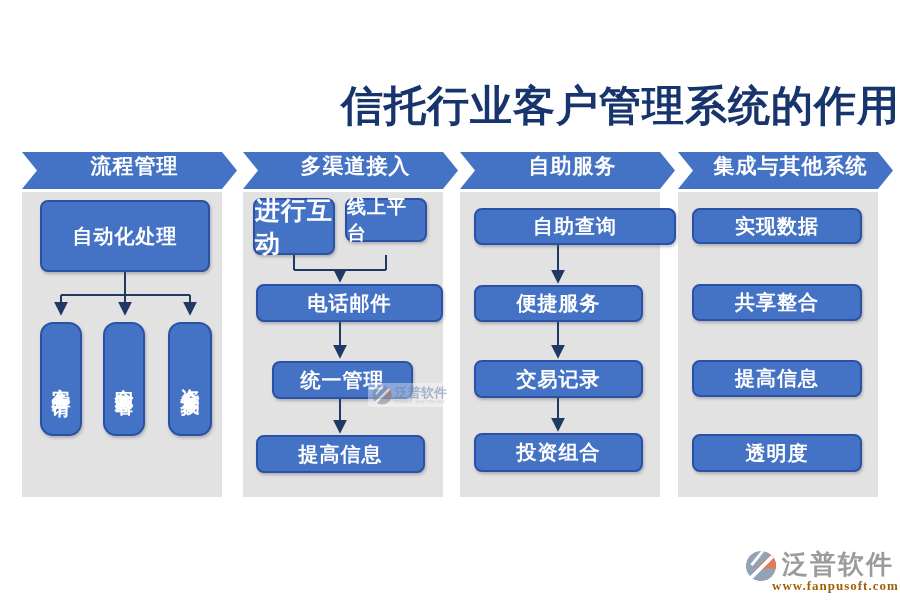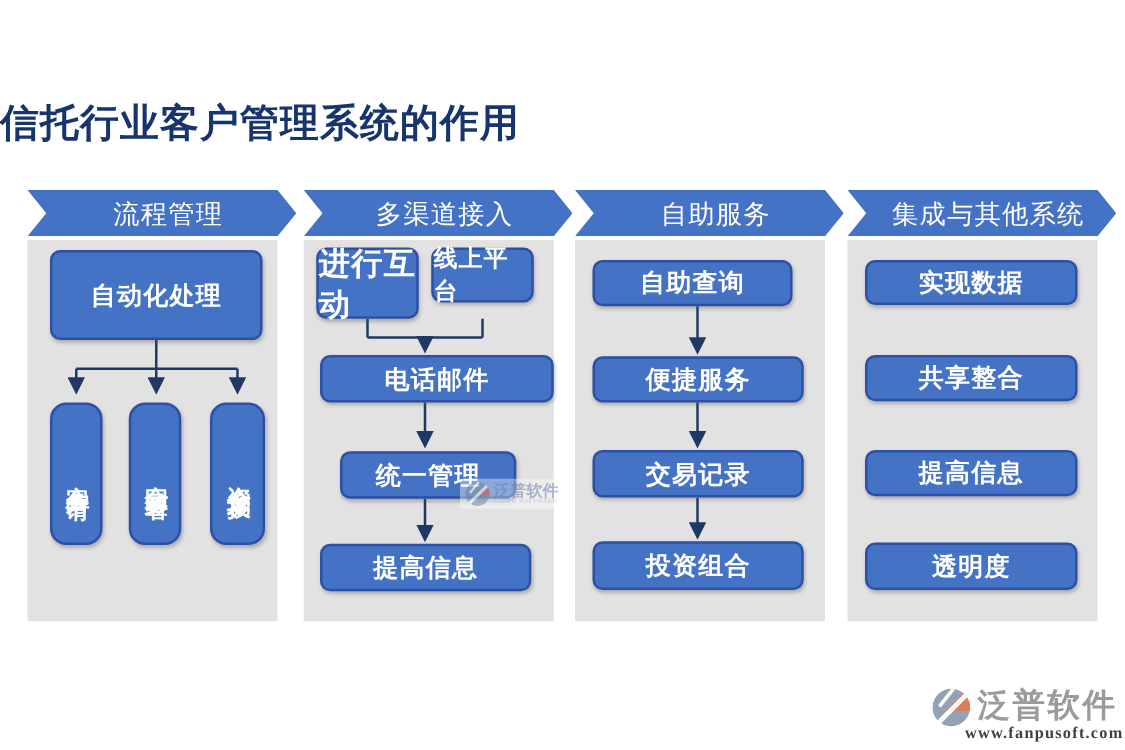--- a/index.html
+++ b/index.html
@@ -1,32 +1,32 @@
 <!DOCTYPE html>
 <html><head>
 <meta charset="utf-8">
 <style>
   html,body{margin:0;padding:0;background:#ffffff;}
   .canvas{
     position:relative;width:900px;height:600px;background:#ffffff;overflow:hidden;
     font-family:"Liberation Serif","DejaVu Serif",serif;
   }
   .title{
-    position:absolute;top:78px;left:0;width:900px;text-align:left;
-    font-size:31px;font-weight:bold;color:#17356C;letter-spacing:1px;margin:0;
+    position:absolute;top:78px;left:0;width:900px;text-align:right;
+    font-size:42px;font-weight:bold;color:#17356C;letter-spacing:1px;margin:0;
   }
   .colbg{
     position:absolute;top:192px;height:305px;width:200px;background:#E3E2E2;
   }
   .banner{
     position:absolute;top:152px;height:37px;width:215px;background:#4472C4;
     clip-path:polygon(0 0,200px 0,215px 50%,200px 100%,0 100%,15px 50%);
-    display:flex;align-items:center;justify-content:center;
+    display:flex;justify-content:center;
     padding-left:10px;box-sizing:border-box;
-    color:#FFFFFF;font-size:21px;font-weight:normal;letter-spacing:1px;
+    color:#FFFFFF;font-size:21px;font-weight:bold;letter-spacing:1px;
   }
   .node{
     position:absolute;background:#4472C4;border:2px solid #2B50A5;border-radius:8px;
     display:flex;align-items:center;justify-content:center;box-sizing:border-box;
     color:#FFFFFF;font-size:20px;font-weight:bold;letter-spacing:1px;
     box-shadow:1px 2px 3px rgba(80,80,80,0.35);
   }
   .vnode{
     border-radius:13px;
     writing-mode:vertical-rl;text-orientation:upright;
@@ -40,21 +40,21 @@
   .watermark .wm-text{line-height:1;}
   .wm-name{font-size:13px;font-weight:bold;color:#8FA0C4;}
   .wm-sub{font-size:5px;color:#AEB8CB;letter-spacing:0.5px;}
   .logo{position:absolute;left:744px;top:547px;width:152px;height:45px;}
   .logo-icon{position:absolute;left:0;top:2px;}
   .logo-name{
     position:absolute;left:38px;top:0;font-size:26px;font-weight:bold;color:#9B9B9B;
     letter-spacing:2px;white-space:nowrap;
   }
   .logo-url{
-    position:absolute;left:28px;top:31px;font-size:13px;font-weight:bold;color:#404040;
+    position:absolute;left:28px;top:31px;font-size:13px;font-weight:bold;color:#a16207;
     letter-spacing:1px;white-space:nowrap;
   }
 </style>
 </head>
 <body>
 
 <div class="canvas">
 
   <h1 class="title">信托行业客户管理系统的作用</h1>
 
@@ -106,21 +106,21 @@
   <div class="node vnode" style="left:40px;top:322px;width:42px;height:114px">客户申请</div>
   <div class="node vnode" style="left:103px;top:322px;width:42px;height:114px">合同签署</div>
   <div class="node vnode" style="left:168px;top:322px;width:44px;height:114px">资金划拨</div>
 
   <div class="node" style="left:253px;top:198px;width:82px;height:57px;font-size:25px">进行互动</div>
   <div class="node" style="left:345px;top:198px;width:82px;height:44px;font-size:19px">线上平台</div>
   <div class="node" style="left:256px;top:284px;width:187px;height:38px">电话邮件</div>
   <div class="node" style="left:272px;top:361px;width:141px;height:38px">统一管理</div>
   <div class="node" style="left:256px;top:435px;width:169px;height:38px">提高信息</div>
 
-  <div class="node" style="left:474px;top:208px;width:160px;height:37px">自助查询</div>
+  <div class="node" style="left:474px;top:208px;width:202px;height:37px">自助查询</div>
   <div class="node" style="left:474px;top:285px;width:169px;height:37px">便捷服务</div>
   <div class="node" style="left:474px;top:360px;width:169px;height:38px">交易记录</div>
   <div class="node" style="left:474px;top:433px;width:169px;height:39px">投资组合</div>
 
   <div class="node" style="left:692px;top:208px;width:170px;height:36px">实现数据</div>
   <div class="node" style="left:692px;top:284px;width:170px;height:37px">共享整合</div>
   <div class="node" style="left:692px;top:360px;width:170px;height:37px">提高信息</div>
   <div class="node" style="left:692px;top:434px;width:170px;height:38px">透明度</div>
 
   <div class="watermark">

